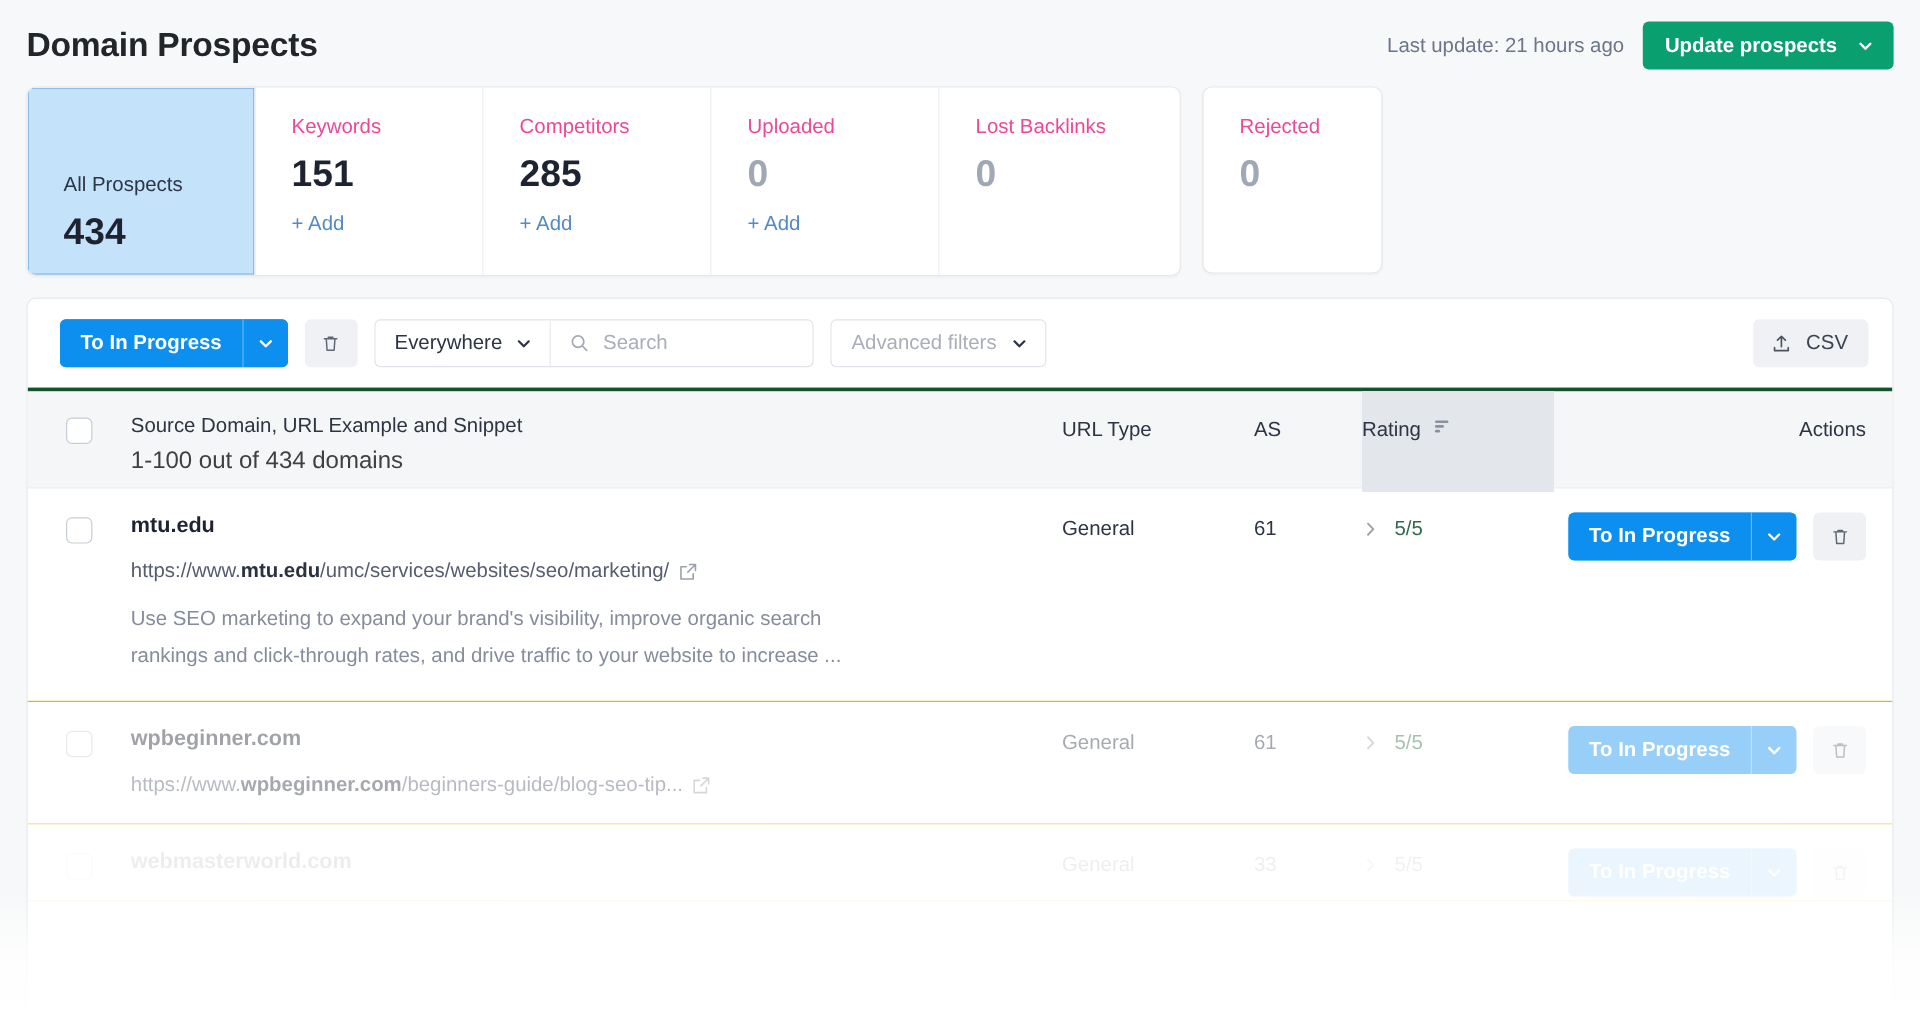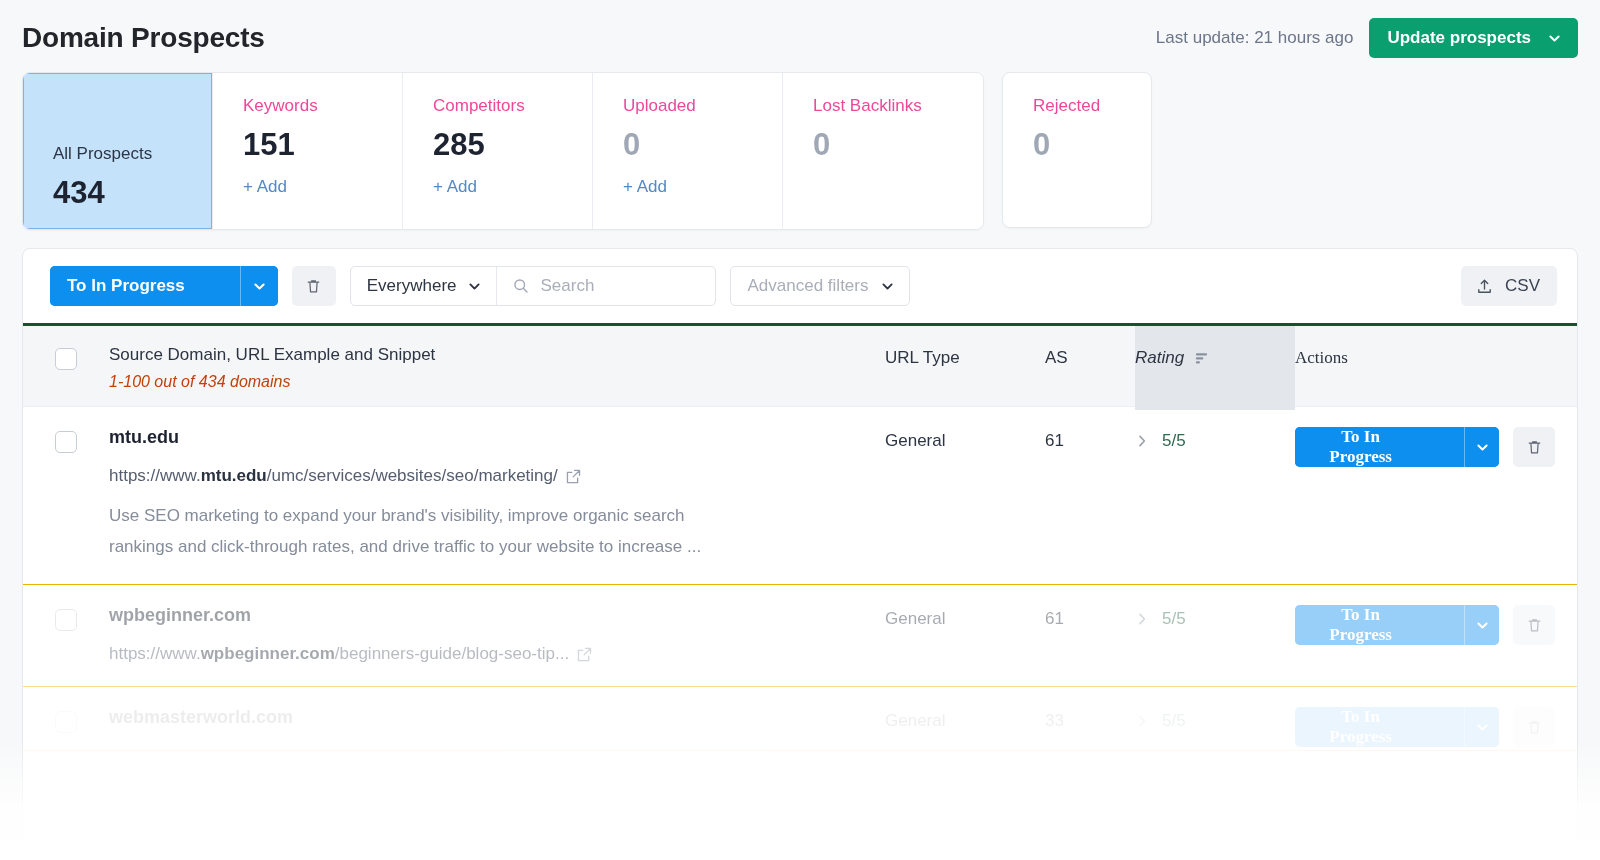--- a/index.html
+++ b/index.html
@@ -48,21 +48,21 @@
 
   
   .panel {
     margin: 18px 22px 0 22px; background: #fff;
     border: 1px solid #e5e8ed; border-radius: 8px; overflow: hidden;
     height: 620px;
   }
 
   
   .toolbar { display: flex; align-items: center; padding: 17px 20px 17px 27px; gap: 14px; }
-  .btn-split { display: flex; align-items: center; border-radius: 5px; overflow: hidden; background: #0d8ff0; gap: 38px; }
+  .btn-split { display: flex; align-items: center; border-radius: 5px; overflow: hidden; background: #0d8ff0; }
   .btn-split .main {
     background: #0d8ff0; color: #fff; border: none; height: 40px; padding: 0 17px;
     font-size: 17px; font-weight: 700; font-family: inherit; cursor: pointer;
   }
   .btn-split .caret {
     background: #0d8ff0; border: none; border-left: 1px solid rgba(255,255,255,.38);
     height: 40px; width: 38px; display: flex; align-items: center; justify-content: center; cursor: pointer;
   }
   .icon-btn {
     width: 44px; height: 40px; border-radius: 5px; background: #eff1f4; border: none;
@@ -91,25 +91,25 @@
   }
 
   
   .thead { display: flex; align-items: flex-start; background: #f4f6f8; border-top: 3px solid #14532d;
     border-bottom: 1px solid #eceff3; height: 84px; }
   .col-check { width: 86px; display: flex; justify-content: center; padding-top: 22px; flex: none; }
   .col-domain { flex: 1; padding-top: 19px; }
   .col-type { width: 160px; padding-top: 22px; flex: none; }
   .col-as { width: 90px; padding-top: 22px; flex: none; }
   .col-rating { width: 160px; padding-top: 22px; flex: none; }
-  .col-actions { width: 282px; padding-top: 22px; flex: none; display: flex; justify-content: flex-start; padding-right: 22px; font-family: Liberation Serif, serif; }
+  .col-actions { width: 282px; padding-top: 22px; flex: none; display: flex; justify-content: flex-end; padding-right: 22px; }
   .thead .col-rating { background: #e3e6eb; height: 84px; box-sizing: border-box; }
   .th { font-size: 17px; color: #2d3442; }
-  .th-sub { font-size: 16px; color: #c2410c; margin-top: 8px; font-style: italic; }
-  .th-rating-inner { display: flex; align-items: center; gap: 9px; cursor: pointer; font-style: italic; }
+  .th-sub { font-size: 20px; color: #404040; margin-top: 8px; }
+  .th-rating-inner { display: flex; align-items: flex-start; gap: 9px; cursor: pointer; }
 
   .cbox { width: 22px; height: 22px; border: 1px solid #c7ccd6; border-radius: 5px; background: #fff;
     cursor: pointer; flex: none; }
 
   .row { display: flex; align-items: flex-start; border-bottom: 1px solid #eab308; position: relative; }
   .row .col-check { padding-top: 24px; }
   .row .col-domain { padding-top: 20px; padding-bottom: 22px; padding-right: 30px; }
   .row .col-type, .row .col-as, .row .col-rating { padding-top: 24px; }
   .row .col-actions { padding-top: 20px; }
   .domain-name { font-size: 18px; font-weight: 700; color: #1d2330; }

